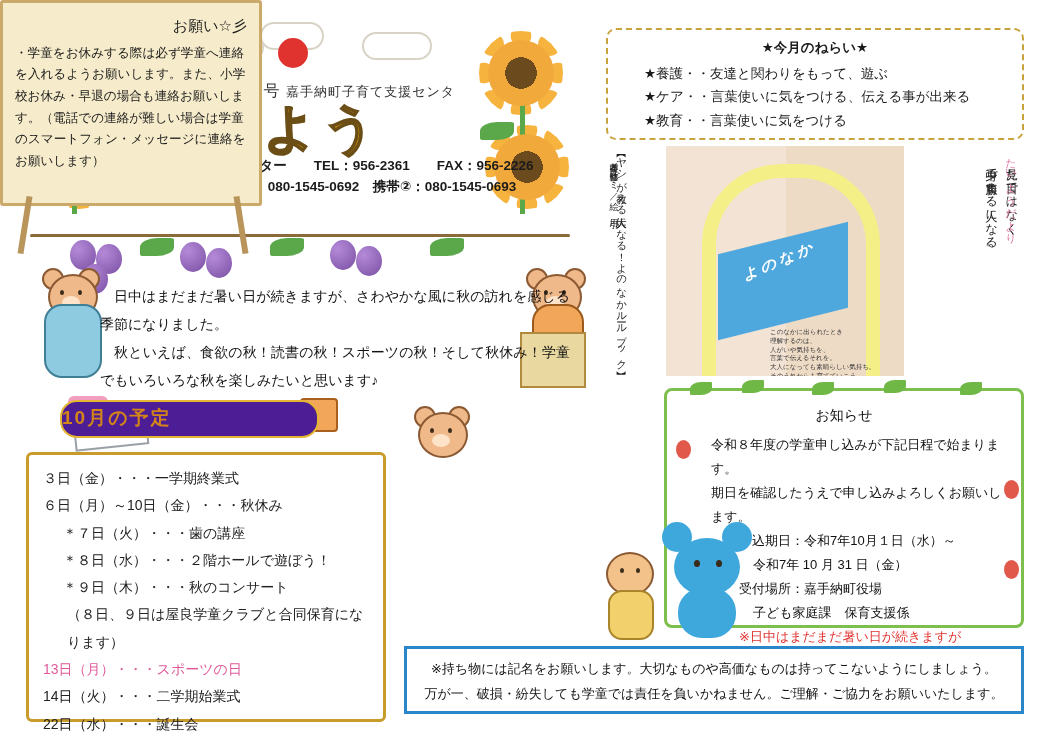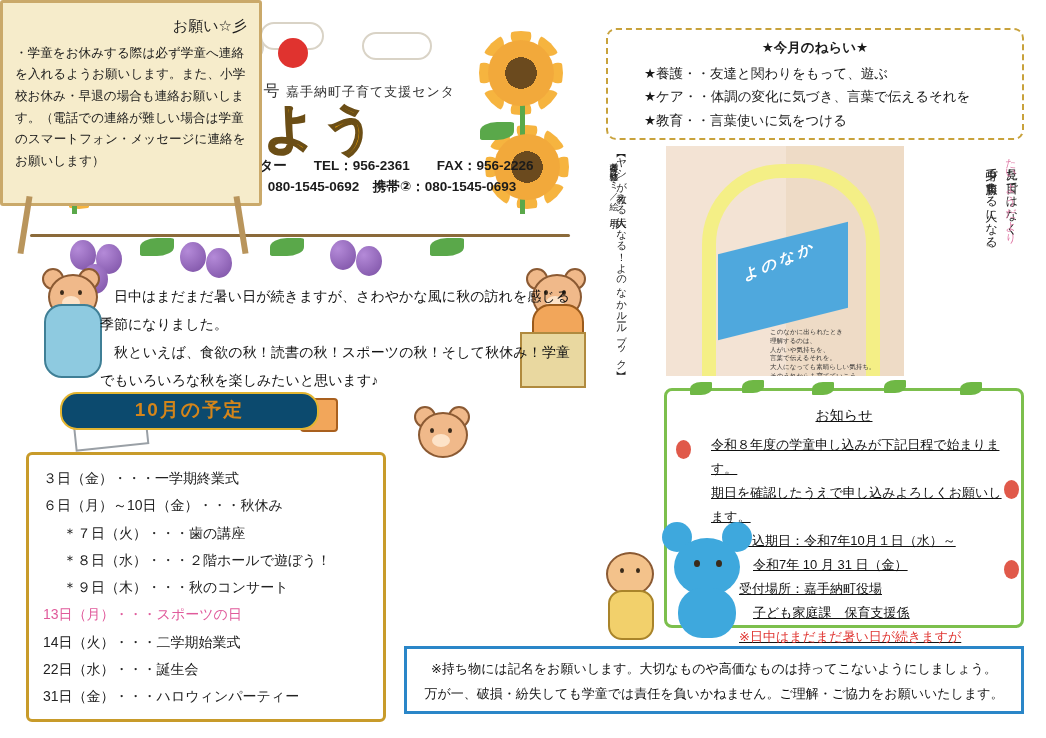--- a/index.html
+++ b/index.html
@@ -100,24 +100,24 @@
   #vine{left:30px;top:228px;width:560px;height:60px;}
   .grape{position:absolute;width:26px;height:30px;border-radius:50%;
      background:radial-gradient(circle at 30% 30%,#b48ad8,#7a4fa3);}
   #greeting{
     left:100px;top:282px;width:470px;
     font-size:14px;line-height:2.0;color:#111;text-align:justify;
   }
 
   
   #sched-title{
-    left:60px;top:392px;width:255px;height:34px;
-    background:#0c4a6e;border:2px solid #e3b531;border-radius:17px;
+    left:60px;top:400px;width:255px;height:34px;
+    background:#4c1d95;border:2px solid #e3b531;border-radius:17px;
     font-size:19px;font-weight:bold;color:#d4851a;
-    text-align:center;line-height:32px;letter-spacing:2px;
+    line-height:32px;letter-spacing:2px;
   }
   #sched-box{
     left:26px;top:452px;width:360px;height:270px;
     border:3px solid #c89b2a;border-radius:6px;background:#fff;
     padding:10px 8px 0 14px;box-sizing:border-box;
     font-size:14px;line-height:1.95;
   }
   #sched-box .ind{padding-left:20px;}
   #sched-box .ind2{padding-left:24px;}
   #sched-box .hl{color:#e05a9b;}
@@ -134,21 +134,21 @@
   }
   #easel .board .bt{display:block;text-align:right;font-size:15px;margin-bottom:4px;}
   #easel .legl{position:absolute;left:22px;top:196px;width:6px;height:58px;background:#b9955c;transform:rotate(9deg);}
   #easel .legr{position:absolute;left:238px;top:196px;width:6px;height:58px;background:#b9955c;transform:rotate(-9deg);}
 
   
   #news-box{
     left:664px;top:388px;width:360px;height:240px;
     border:3px solid #7cbf4d;border-radius:8px;background:#fff;
     box-sizing:border-box;padding:12px 16px;
-    font-size:13px;line-height:1.85;color:#111;text-decoration:underline;
+    font-size:13px;line-height:1.85;color:#111;
   }
   #news-box .nt{display:block;text-align:center;font-size:14px;margin-bottom:4px;}
   #news-box .i1{padding-left:28px;}
   #news-box .i2{padding-left:56px;}
   #news-box .i3{padding-left:70px;}
   #news-box .warn{color:#e0332f;}
   .vine-leaf{position:absolute;width:22px;height:13px;background:#6fb845;border-radius:50% 6% 50% 6%;}
   .vine-berry{position:absolute;width:15px;height:19px;background:#e0594a;border-radius:50%;}
 
   
@@ -218,21 +218,21 @@
 
   <div id="contact">
     <div>嘉手納町子育て支援センター　　TEL：956-2361　　FAX：956-2226</div>
     <div class="ln2">たいよう学童　携帯①：080-1545-0692　携帯②：080-1545-0693</div>
   </div>
 </div>
 
 <div id="aim-box" class="abs">
   <div class="aim-title">★今月のねらい★</div>
   <div class="aim-item">★養護・・友達と関わりをもって、遊ぶ</div>
-  <div class="aim-item">★ケア・・体調の変化に気づき、言葉で伝えるそれを</div>
+  <div class="aim-item">★ケア・・言葉使いに気をつける、伝える事が出来る</div>
   <div class="aim-item">★教育・・言葉使いに気をつける</div>
 </div>
 
 <div id="book-caption-left" class="abs">【ヤシが教える大人になる！よのなかルールブック】</div>
 <div id="book-photo" class="abs">
   <div class="page-l"></div>
   <div class="page-r"></div>
   <div class="arch"></div>
   <div class="blue">
       <span>よのなか</span>
@@ -294,20 +294,21 @@
 <div id="book"></div>
 <div id="pencilcup"></div>
 
 <div id="sched-title" class="abs">10月の予定</div>
 <div id="sched-box" class="abs">
   <div>３日（金）・・・一学期終業式</div>
   <div>６日（月）～10日（金）・・・秋休み</div>
   <div class="ind">＊７日（火）・・・歯の講座</div>
   <div class="ind">＊８日（水）・・・２階ホールで遊ぼう！</div>
   <div class="ind">＊９日（木）・・・秋のコンサート</div>
+  <div class="ind2">（８日、９日は屋良学童クラブと合同保育になります）</div>
   <div class="hl">13日（月）・・・スポーツの日</div>
   <div>14日（火）・・・二学期始業式</div>
   <div>22日（水）・・・誕生会</div>
   <div>31日（金）・・・ハロウィンパーティー</div>
 
 </div>
 
 <div class="bear abs" style="left:410px;top:404px;width:64px;height:52px;">
   <div class="ear" style="left:4px;top:2px;"></div>
   <div class="ear" style="left:38px;top:2px;"></div>

